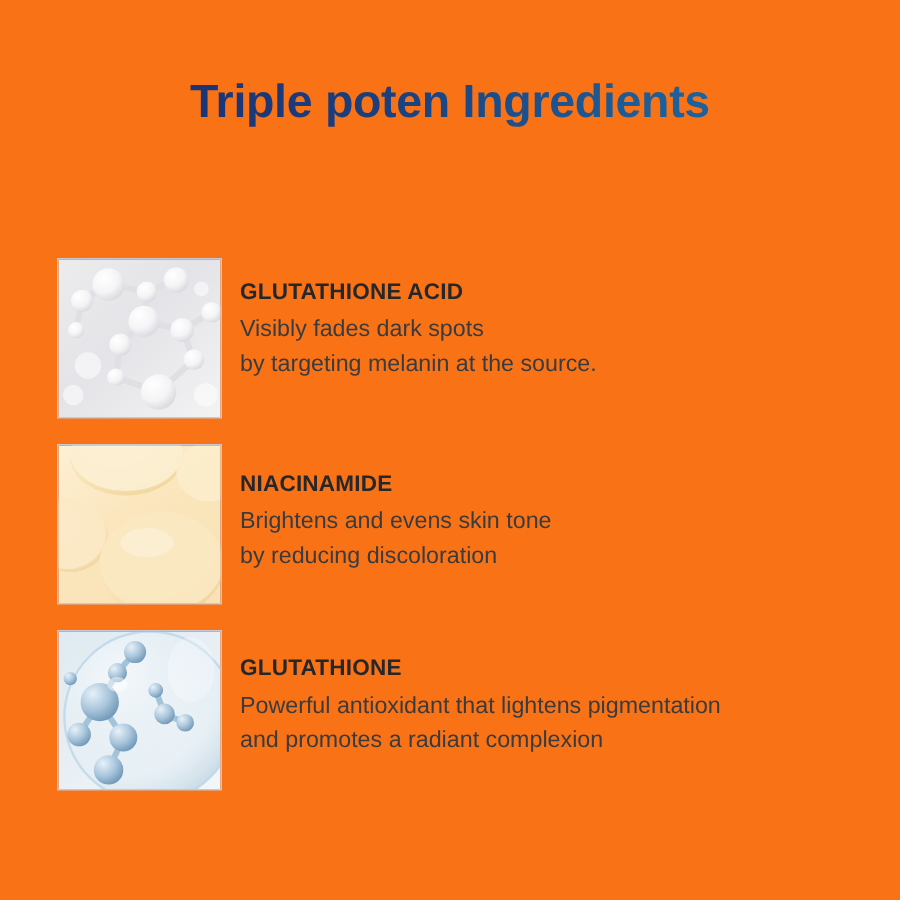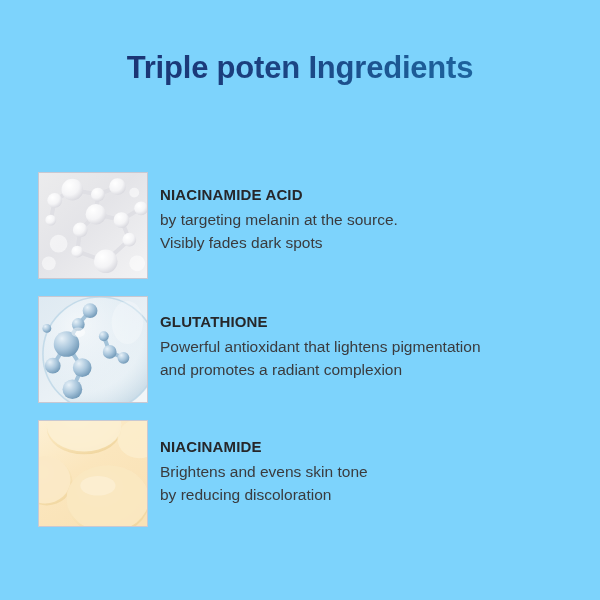--- a/index.html
+++ b/index.html
@@ -12,21 +12,21 @@
     background: #f0f0f0;
     font-family: "Liberation Sans", sans-serif;
     overflow: hidden;
     position: relative;
   }
 
   .page {
     position: relative;
     width: 600px;
     height: 600px;
-    background: #7dd3fc;
+    background: #f97316;
   }
 
   
   .headline {
     position: absolute;
     left: 0;
     top: 48px;
     width: 600px;
     text-align: center;
     font-weight: bold;
@@ -152,24 +152,59 @@
           </g>
           <g fill="#ffffff" opacity="0.55">
             <circle cx="20" cy="72" r="9"></circle>
             <circle cx="10" cy="92" r="7"></circle>
             <circle cx="100" cy="92" r="8"></circle>
             <circle cx="97" cy="20" r="5"></circle>
           </g>
         </svg>
       </div>
       <div class="copy">
-        <p class="ing-title">NIACINAMIDE ACID</p>
+        <p class="ing-title">GLUTATHIONE ACID</p>
         <p class="ing-desc">
+          <span class="l">Visibly fades dark spots</span>
           <span class="l">by targeting melanin at the source.</span>
-          <span class="l">Visibly fades dark spots</span>
+        </p>
+      </div>
+    </div>
+
+    <div class="row row-2">
+      <div class="thumb">
+        <svg viewBox="0 0 110 107" preserveAspectRatio="xMidYMid slice">
+          <defs>
+            <linearGradient id="g2bg" x1="0" y1="0" x2="0.6" y2="1">
+              <stop offset="0%" stop-color="#fdf0d4"></stop>
+              <stop offset="50%" stop-color="#fbe6bd"></stop>
+              <stop offset="100%" stop-color="#f9e2b6"></stop>
+            </linearGradient>
+            <radialGradient id="g2drop" cx="40%" cy="30%" r="80%">
+              <stop offset="0%" stop-color="#fdf2da"></stop>
+              <stop offset="70%" stop-color="#f8e3b6"></stop>
+              <stop offset="100%" stop-color="#eccf93"></stop>
+            </radialGradient>
+          </defs>
+          <rect x="0" y="0" width="110" height="107" fill="url(#g2bg)"></rect>
+          <ellipse cx="46" cy="8" rx="38" ry="26" fill="url(#g2drop)" opacity="0.95"></ellipse>
+          <ellipse cx="46" cy="5" rx="38" ry="26" fill="#fcefd3" opacity="0.9"></ellipse>
+          <ellipse cx="8" cy="62" rx="26" ry="24" fill="url(#g2drop)" opacity="0.9"></ellipse>
+          <ellipse cx="6" cy="60" rx="26" ry="24" fill="#fbe9c6" opacity="0.95"></ellipse>
+          <ellipse cx="70" cy="82" rx="42" ry="34" fill="url(#g2drop)"></ellipse>
+          <ellipse cx="70" cy="79" rx="42" ry="34" fill="#fae7c0" opacity="0.97"></ellipse>
+          <ellipse cx="102" cy="18" rx="22" ry="20" fill="#fcedcd" opacity="0.85"></ellipse>
+          <ellipse cx="60" cy="66" rx="18" ry="10" fill="#fdf4e0" opacity="0.5"></ellipse>
+        </svg>
+      </div>
+      <div class="copy">
+        <p class="ing-title">NIACINAMIDE</p>
+        <p class="ing-desc">
+          <span class="l">Brightens and evens skin tone</span>
+          <span class="l">by reducing discoloration</span>
         </p>
       </div>
     </div>
 
     <div class="row row-3">
       <div class="thumb">
         <svg viewBox="0 0 110 107" preserveAspectRatio="xMidYMid slice">
           <defs>
             <linearGradient id="g3bg" x1="0" y1="0" x2="0.8" y2="1">
               <stop offset="0%" stop-color="#dfeaf2"></stop>
@@ -217,49 +252,14 @@
       </div>
       <div class="copy">
         <p class="ing-title">GLUTATHIONE</p>
         <p class="ing-desc">
           <span class="l">Powerful antioxidant that lightens pigmentation</span>
           <span class="l">and promotes a radiant complexion</span>
         </p>
       </div>
     </div>
 
-    <div class="row row-2">
-      <div class="thumb">
-        <svg viewBox="0 0 110 107" preserveAspectRatio="xMidYMid slice">
-          <defs>
-            <linearGradient id="g2bg" x1="0" y1="0" x2="0.6" y2="1">
-              <stop offset="0%" stop-color="#fdf0d4"></stop>
-              <stop offset="50%" stop-color="#fbe6bd"></stop>
-              <stop offset="100%" stop-color="#f9e2b6"></stop>
-            </linearGradient>
-            <radialGradient id="g2drop" cx="40%" cy="30%" r="80%">
-              <stop offset="0%" stop-color="#fdf2da"></stop>
-              <stop offset="70%" stop-color="#f8e3b6"></stop>
-              <stop offset="100%" stop-color="#eccf93"></stop>
-            </radialGradient>
-          </defs>
-          <rect x="0" y="0" width="110" height="107" fill="url(#g2bg)"></rect>
-          <ellipse cx="46" cy="8" rx="38" ry="26" fill="url(#g2drop)" opacity="0.95"></ellipse>
-          <ellipse cx="46" cy="5" rx="38" ry="26" fill="#fcefd3" opacity="0.9"></ellipse>
-          <ellipse cx="8" cy="62" rx="26" ry="24" fill="url(#g2drop)" opacity="0.9"></ellipse>
-          <ellipse cx="6" cy="60" rx="26" ry="24" fill="#fbe9c6" opacity="0.95"></ellipse>
-          <ellipse cx="70" cy="82" rx="42" ry="34" fill="url(#g2drop)"></ellipse>
-          <ellipse cx="70" cy="79" rx="42" ry="34" fill="#fae7c0" opacity="0.97"></ellipse>
-          <ellipse cx="102" cy="18" rx="22" ry="20" fill="#fcedcd" opacity="0.85"></ellipse>
-          <ellipse cx="60" cy="66" rx="18" ry="10" fill="#fdf4e0" opacity="0.5"></ellipse>
-        </svg>
-      </div>
-      <div class="copy">
-        <p class="ing-title">NIACINAMIDE</p>
-        <p class="ing-desc">
-          <span class="l">Brightens and evens skin tone</span>
-          <span class="l">by reducing discoloration</span>
-        </p>
-      </div>
-    </div>
-
   </div>
 </div>
 
 </body></html>

